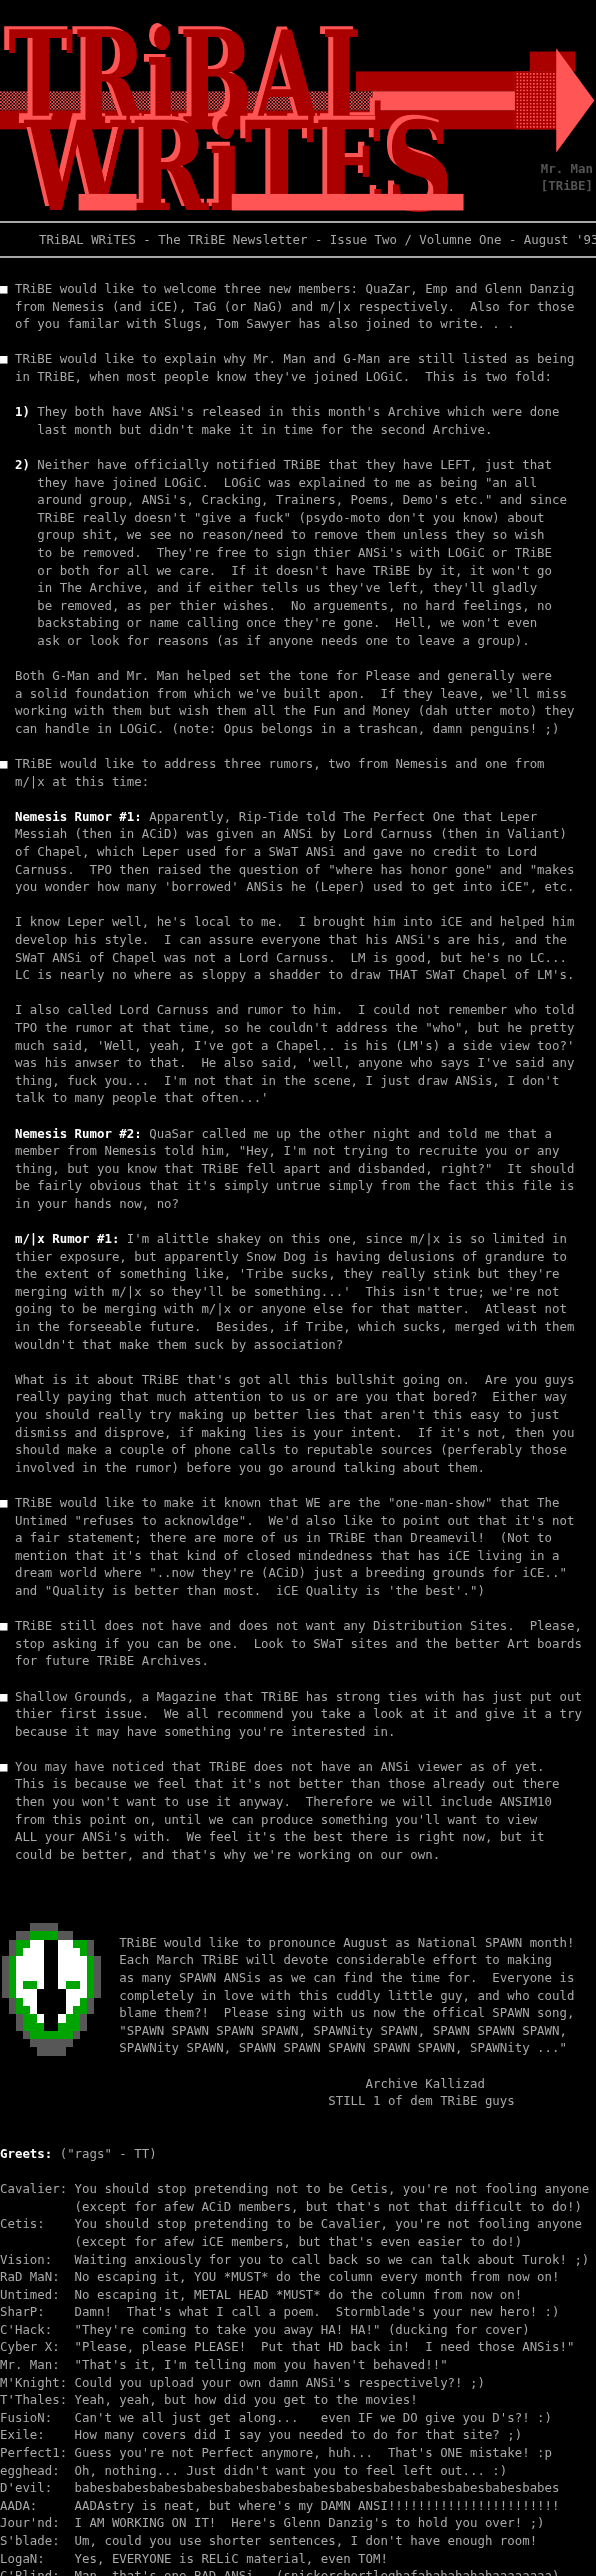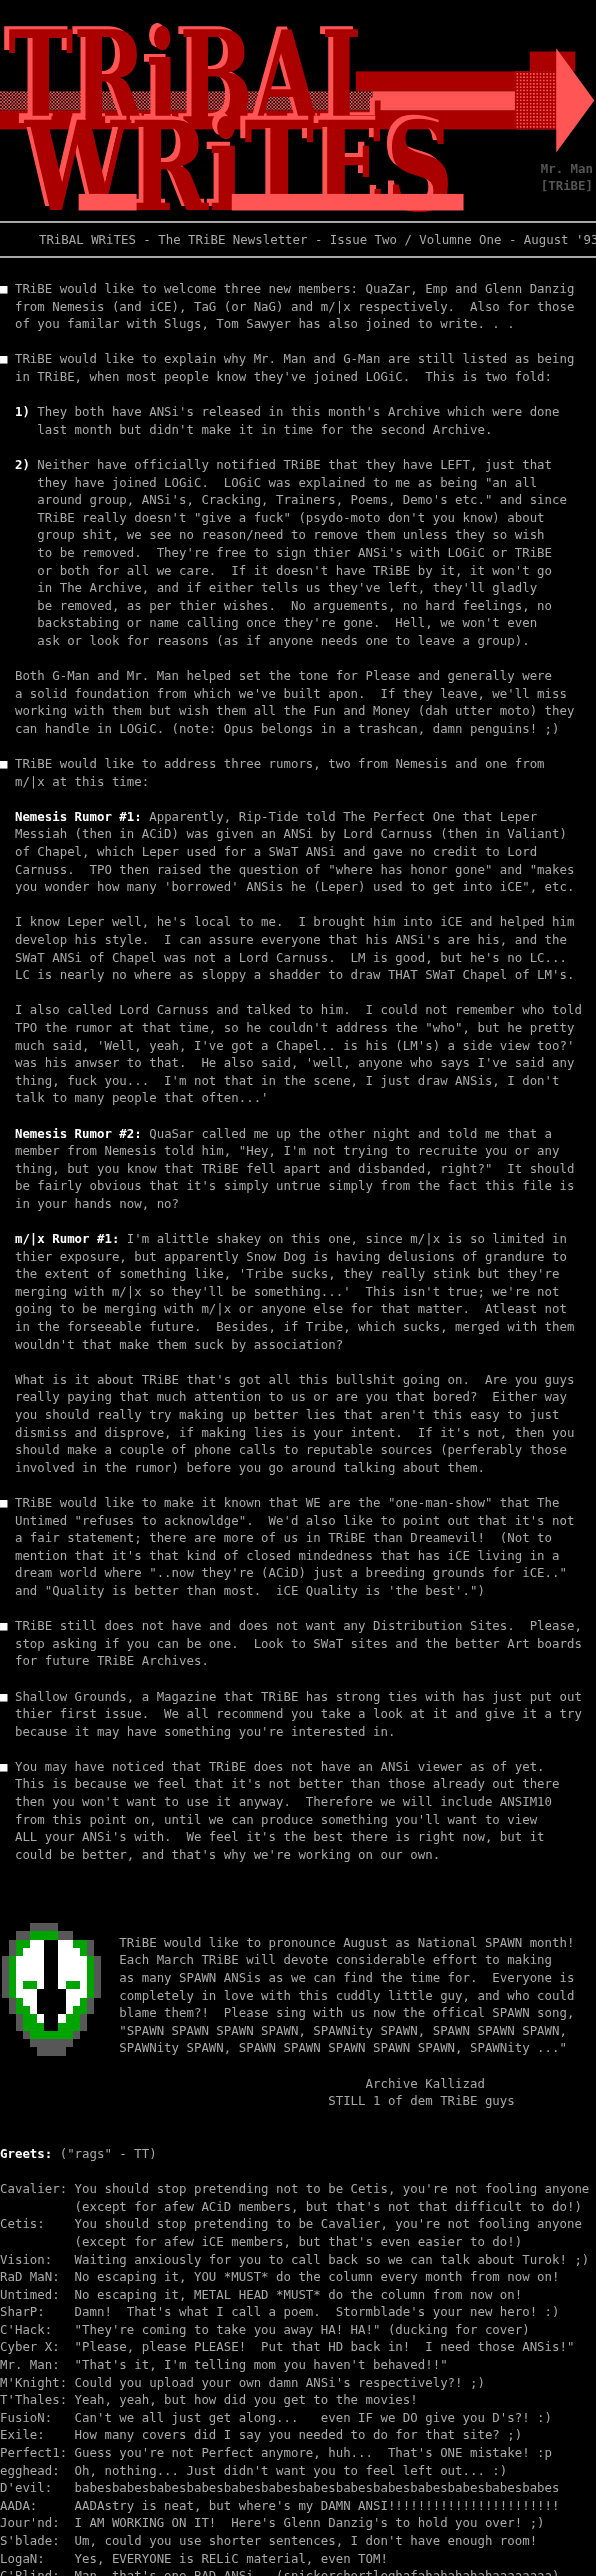--- a/index.html
+++ b/index.html
@@ -108,21 +108,21 @@
 <span class="c-g">  Messiah (then in ACiD) was given an ANSi by Lord Carnuss (then in Valiant)</span>
 <span class="c-g">  of Chapel, which Leper used for a SWaT ANSi and gave no credit to Lord</span>
 <span class="c-g">  Carnuss.  TPO then raised the question of "where has honor gone" and "makes</span>
 <span class="c-g">  you wonder how many 'borrowed' ANSis he (Leper) used to get into iCE", etc.</span>
 
 <span class="c-g">  I know Leper well, he's local to me.  I brought him into iCE and helped him</span>
 <span class="c-g">  develop his style.  I can assure everyone that his ANSi's are his, and the</span>
 <span class="c-g">  SWaT ANSi of Chapel was not a Lord Carnuss.  LM is good, but he's no LC...</span>
 <span class="c-g">  LC is nearly no where as sloppy a shadder to draw THAT SWaT Chapel of LM's.</span>
 
-<span class="c-g">  I also called Lord Carnuss and talked to him.  I could not remember who told</span>
+<span class="c-g">  I also called Lord Carnuss and rumor to him.  I could not remember who told</span>
 <span class="c-g">  TPO the rumor at that time, so he couldn't address the "who", but he pretty</span>
 <span class="c-g">  much said, 'Well, yeah, I've got a Chapel.. is his (LM's) a side view too?'</span>
 <span class="c-g">  was his anwser to that.  He also said, 'well, anyone who says I've said any</span>
 <span class="c-g">  thing, fuck you...  I'm not that in the scene, I just draw ANSis, I don't</span>
 <span class="c-g">  talk to many people that often...'</span>
 
 <span class="c-w">  Nemesis Rumor #2:</span><span class="c-g"> QuaSar called me up the other night and told me that a</span>
 <span class="c-g">  member from Nemesis told him, "Hey, I'm not trying to recruite you or any</span>
 <span class="c-g">  thing, but you know that TRiBE fell apart and disbanded, right?"  It should</span>
 <span class="c-g">  be fairly obvious that it's simply untrue simply from the fact this file is</span>

